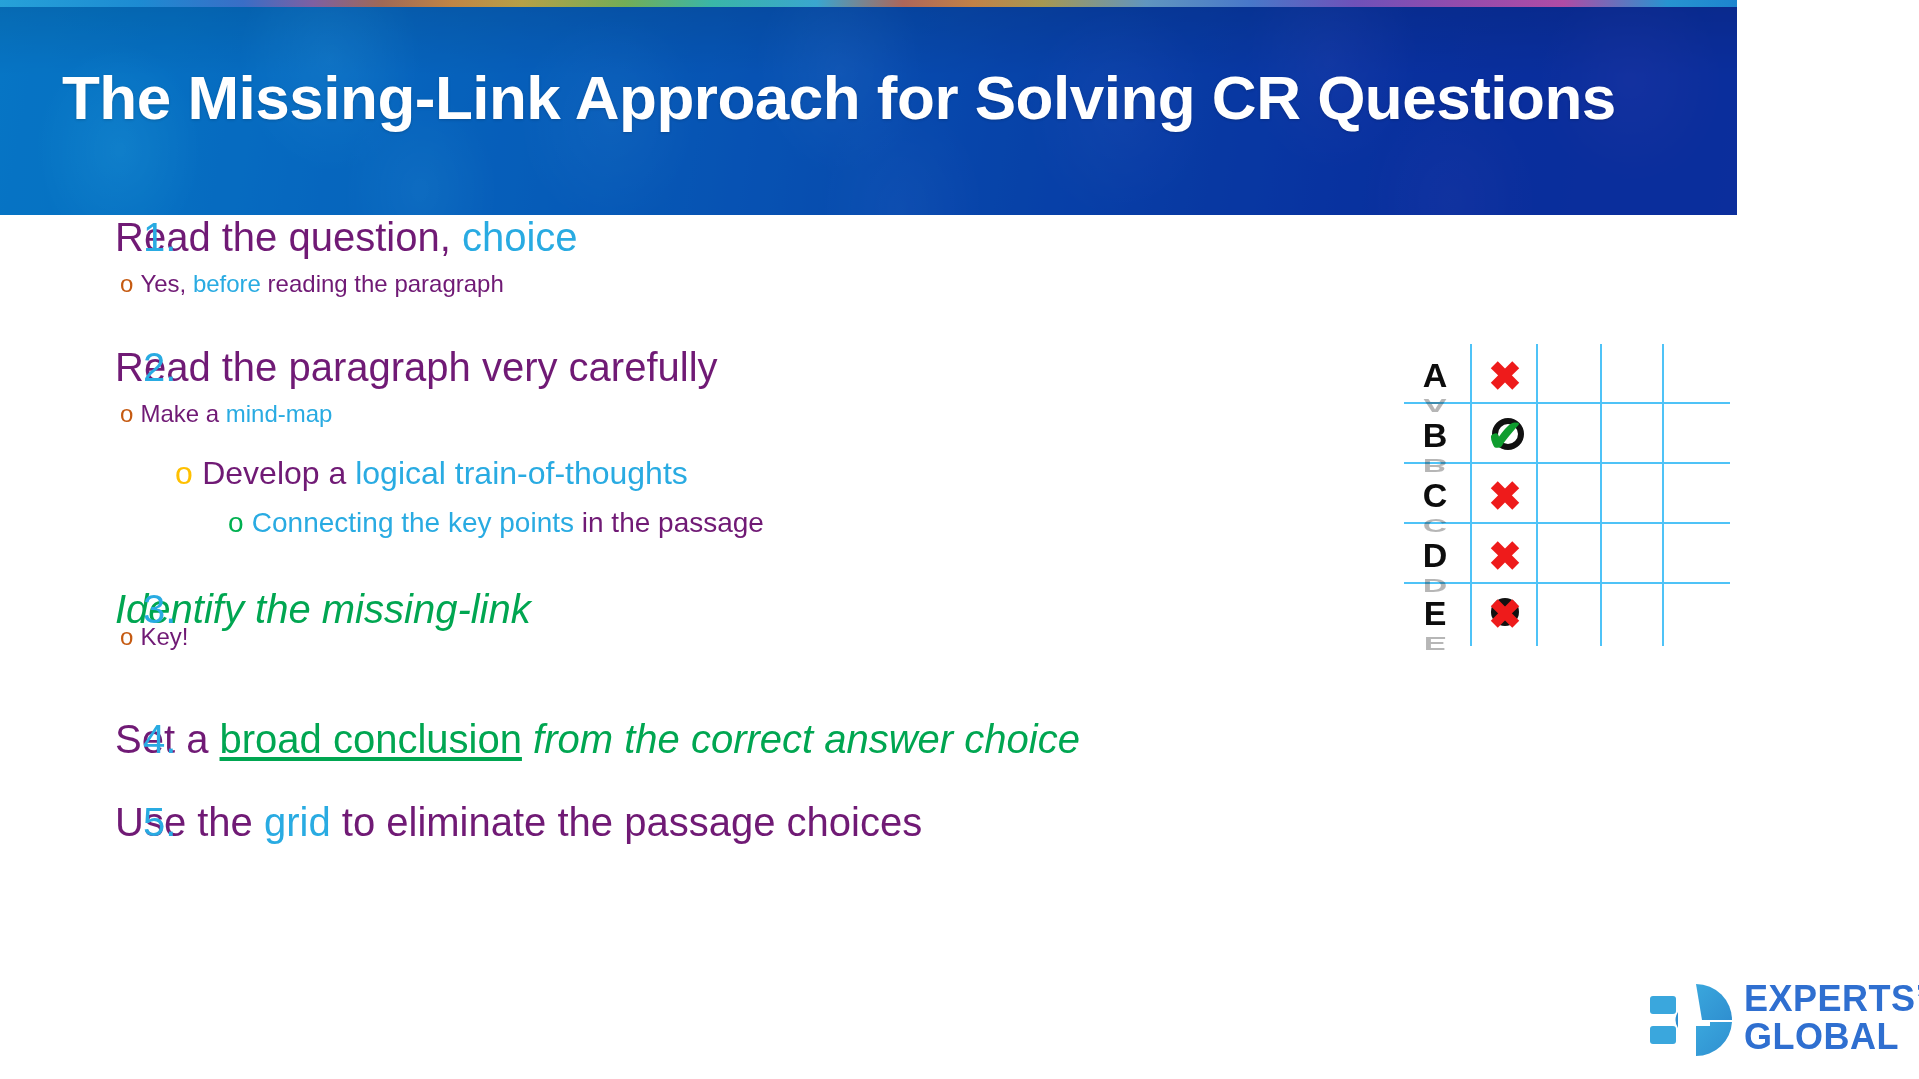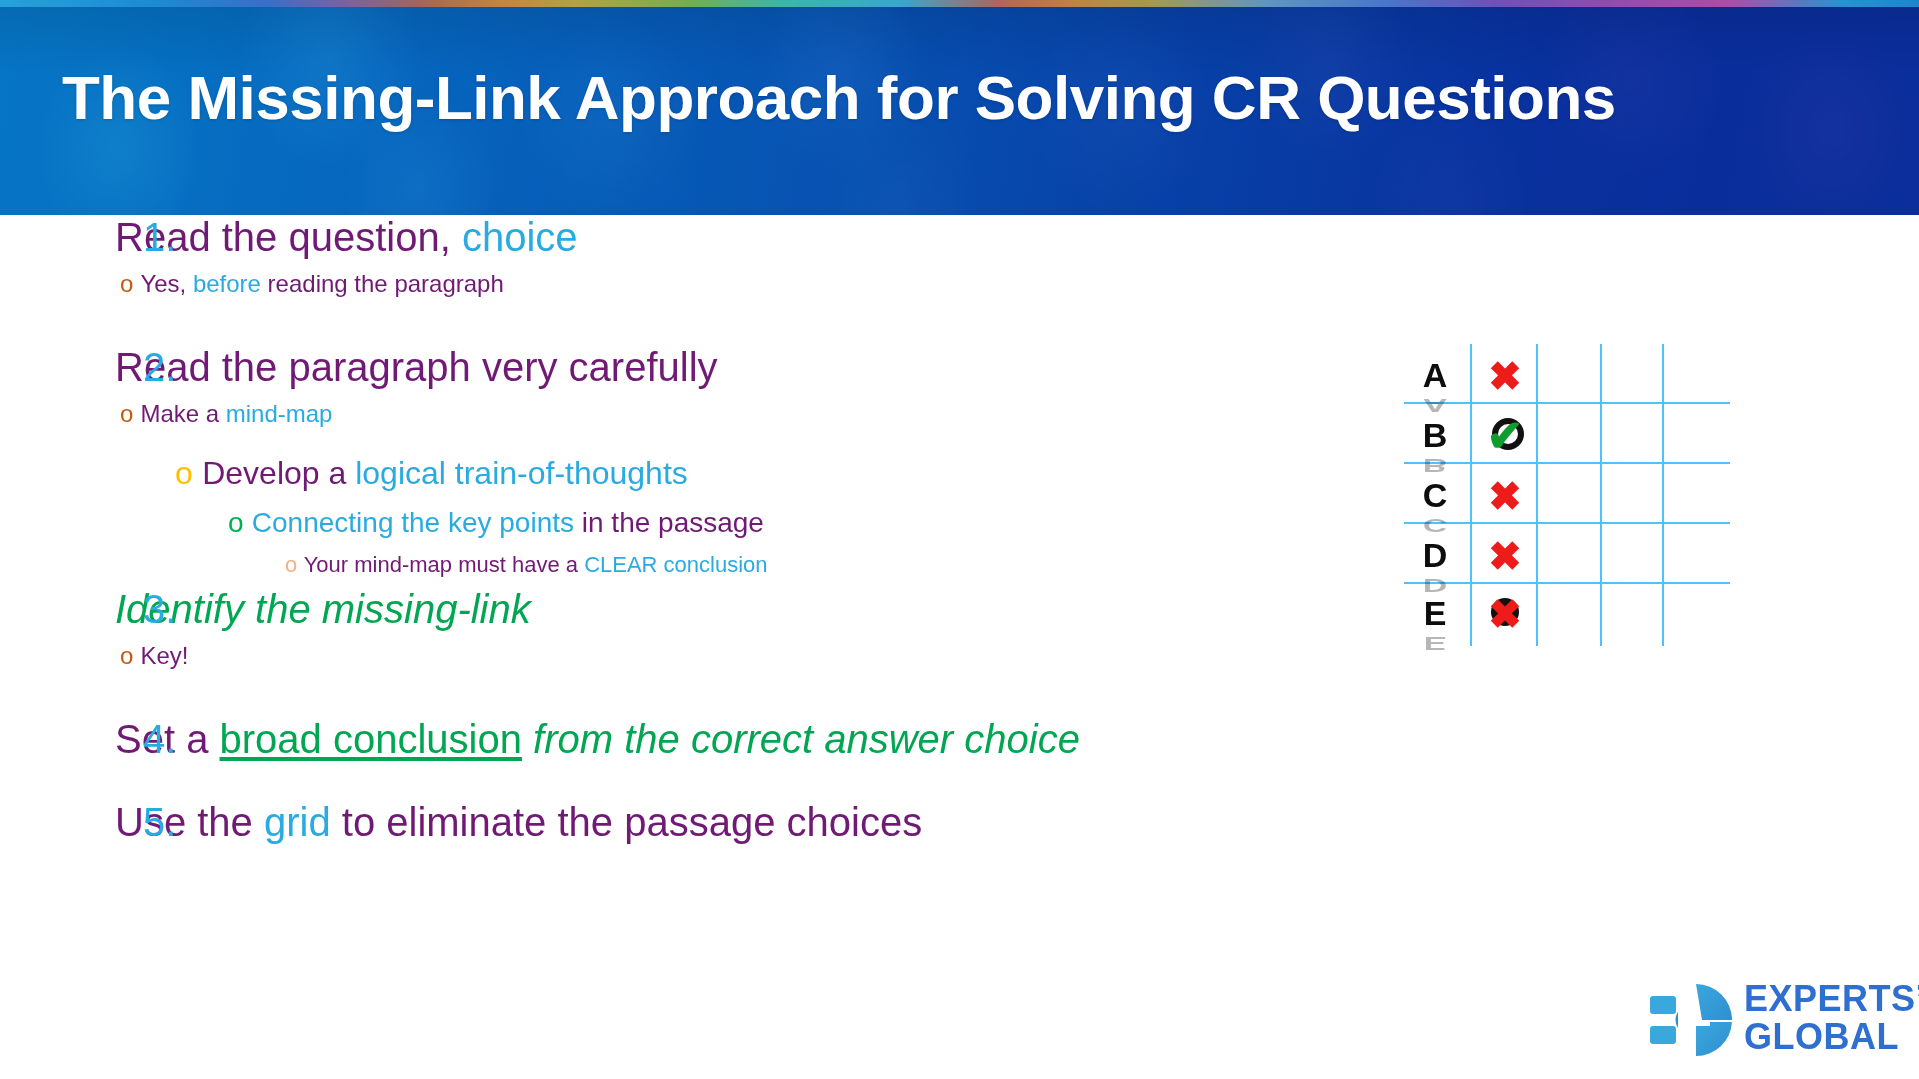--- a/index.html
+++ b/index.html
@@ -12,21 +12,21 @@
     height: 1079px;
     overflow: hidden;
     font-family: "Liberation Sans", sans-serif;
     position: relative;
   }
 
   
   .header {
     position: absolute;
     left: 0; top: 0;
-    width: 1919px;
+    width: 1737px;
     height: 215px;
     overflow: hidden;
     background: #1b9fd8;
   }
   
   .header .photo {
     position: absolute;
     inset: 0;
     background:
       radial-gradient(ellipse 120px 150px at 120px 150px, rgba(255,255,255,.22), transparent 70%),
@@ -265,30 +265,27 @@
   </div>
 
   <div class="item lvl4" style="top: 292px;">
     <span class="bullet b-green">o</span><span class="hl-blue">Connecting the key points</span><span class="txt-gray"> in the passage</span>
   </div>
 
   <div class="item lvl3" style="top: 240px;">
     <span class="bullet b-gold">o</span><span class="txt-gray">Develop a </span><span class="hl-blue">logical train-of-thoughts</span>
   </div>
 
-  <div class="item lvl5" style="top: 337px;">
-    <span class="bullet b-peach">o</span><span class="txt-gray">Your mind-map must have a </span><span class="hl-blue">CLEAR conclusion</span>
-  </div>
 
   <div class="item lvl1" style="top: 372px;">
     <span class="num" style="top:0;">3.</span>
     <span class="txt-green">Identify the missing-link</span>
   </div>
 
-  <div class="item lvl2" style="top: 427px;">
+  <div class="item lvl2" style="top: 408px;">
     <span class="bullet b-orange">o</span><span class="txt-gray">Key!</span>
   </div>
 
   <div class="item lvl1" style="top: 502px;">
     <span class="num" style="top:0;">4.</span>
     <span class="txt-gray">Set a </span><span class="hl-green-u">broad conclusion</span><span class="txt-green"> from the correct answer choice</span>
   </div>
 
   <div class="item lvl1" style="top: 585px;">
     <span class="num" style="top:0;">5.</span>

